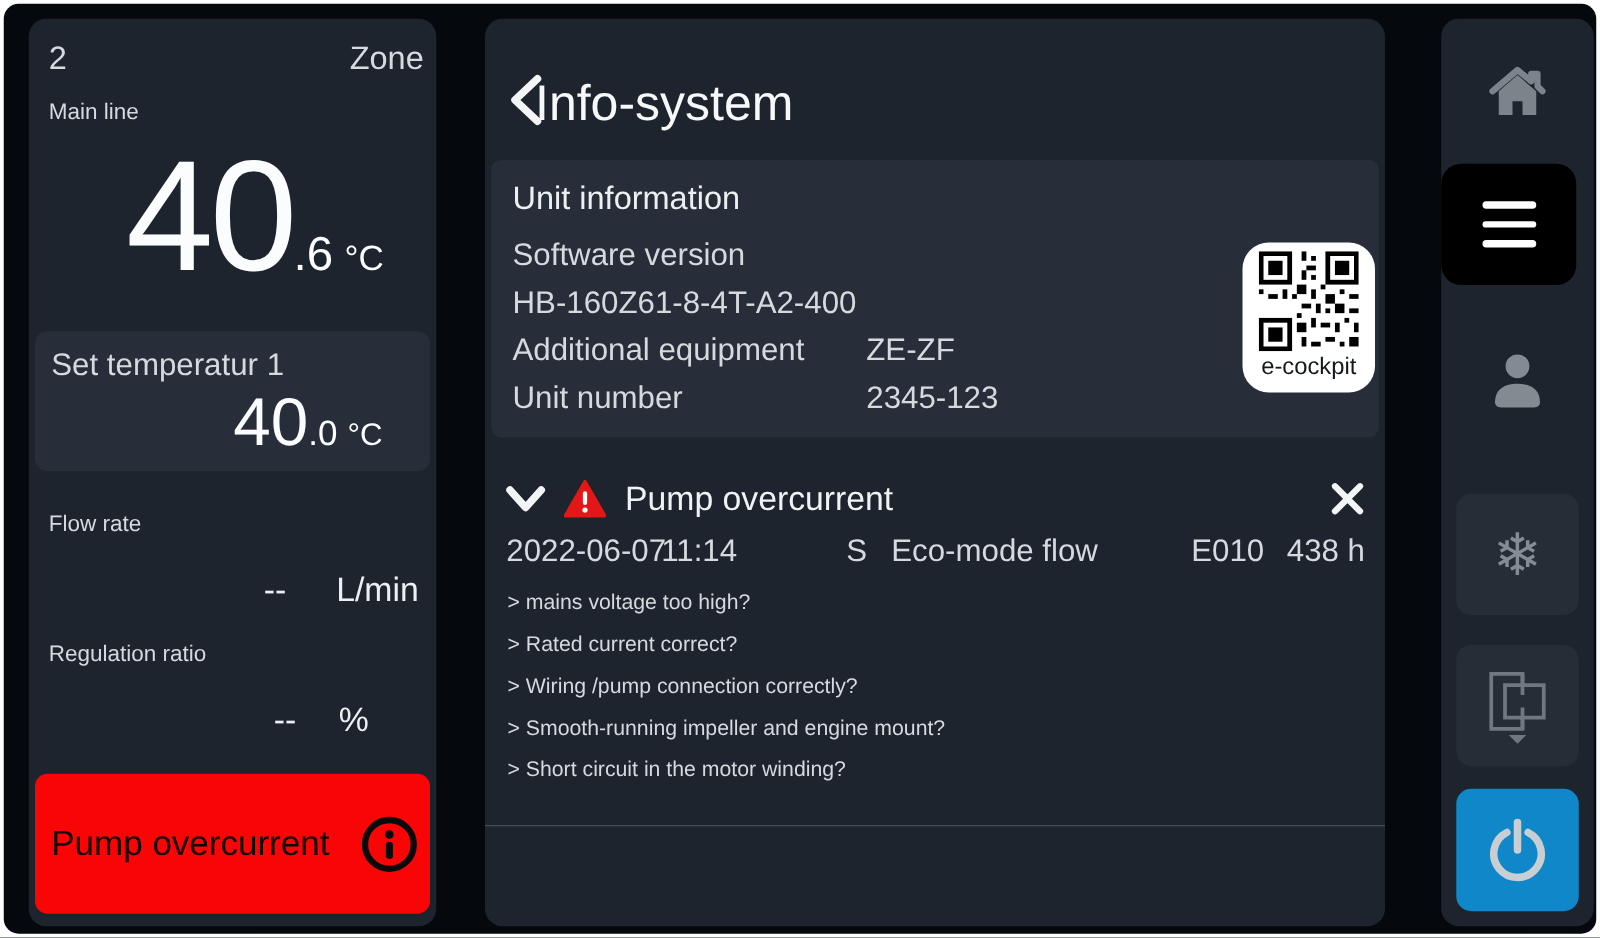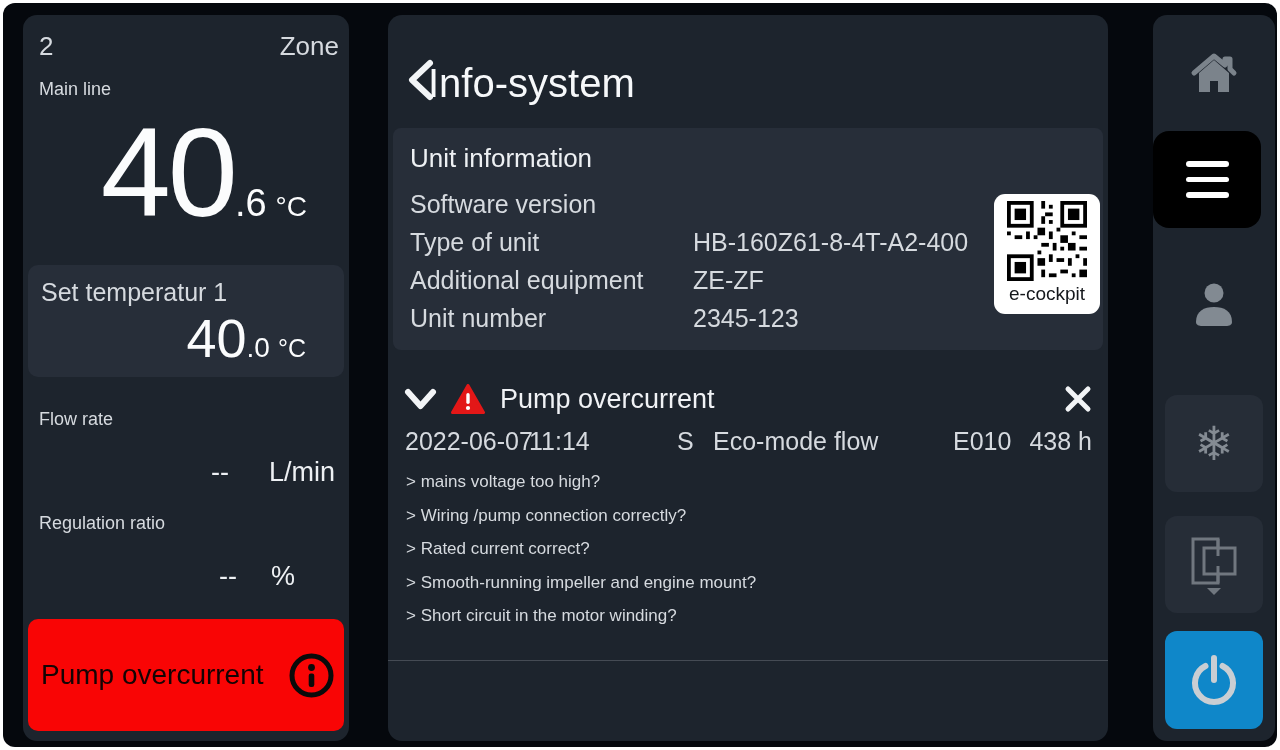--- a/index.html
+++ b/index.html
@@ -32,21 +32,21 @@
 
   
   #center-panel{left:385px; top:12px; width:720px; height:726px;}
   .back-btn{position:absolute; left:16px; top:42px; width:34px; height:46px; cursor:pointer;}
   .panel-title{position:absolute; left:40px; right:0; top:46px; text-align:left; font-size:40px; color:#F6F8FA;}
   .info-section{position:absolute; left:5px; right:5px; top:113px; height:222px; background:var(--card); border-radius:8px;}
   .info-heading{position:absolute; left:17px; top:15px; font-size:26px; color:#EDF0F3;}
   .info-rows{position:absolute; left:17px; top:62px; right:120px; font-size:25px; color:var(--muted);}
   .info-row{display:flex; height:38px; align-items:flex-start;}
   .info-row .lbl{width:283px; flex:none;}
-  .qr-card{position:absolute; right:3px; top:66px; width:106px; height:120px; background:var(--qr-bg); border-radius:11px; display:flex; flex-direction:column; align-items:center; padding-top:7px;}
+  .qr-card{position:absolute; right:3px; top:66px; width:106px; height:120px; background:var(--qr-bg); border-radius:21px; display:flex; flex-direction:column; align-items:center; padding-top:7px;}
   .qr-label{font-size:19px; color:#15181C; margin-top:2px;}
 
   .alarm-header{position:absolute; left:16px; right:15px; top:366px; height:36px; display:flex; align-items:center;}
   .alarm-title{margin-left:15px; font-size:27px; color:#F0F2F5;}
   .close-btn{margin-left:auto; width:30px; height:30px; cursor:pointer;}
   .alarm-meta{position:absolute; left:17px; right:16px; top:412px; height:30px; font-size:25px; color:var(--muted);}
   .alarm-meta span{position:absolute; top:0; white-space:nowrap;}
   .m-date{left:0;} .m-time{left:124px;} .m-flag{left:272px;} .m-src{left:308px;} .m-code{left:548px;} .m-hours{right:0;}
   .alarm-checks{position:absolute; left:18px; top:450px; font-size:17px; color:var(--muted); line-height:33.5px;}
   .divider{position:absolute; left:0; right:0; top:645px; height:1px; background:var(--divider);}
@@ -126,21 +126,20 @@
     <div class="panel-title">Info-system</div>
 
     <div class="info-section">
       <div class="info-heading">Unit information</div>
       <div class="info-rows">
         <div class="info-row">
           <span class="lbl">Software version</span>
           <span class="val"></span>
         </div>
         <div class="info-row">
-          <span class="lbl">Type of unit</span>
           <span class="val">HB-160Z61-8-4T-A2-400</span>
         </div>
         <div class="info-row">
           <span class="lbl">Additional equipment</span>
           <span class="val">ZE-ZF</span>
         </div>
         <div class="info-row">
           <span class="lbl">Unit number</span>
           <span class="val">2345-123</span>
         </div>
@@ -224,22 +223,22 @@
       <span class="m-date">2022-06-07</span>
       <span class="m-time">11:14</span>
       <span class="m-flag">S</span>
       <span class="m-src">Eco-mode flow</span>
       <span class="m-code">E010</span>
       <span class="m-hours">438 h</span>
     </div>
 
     <div class="alarm-checks">
       <div>&gt; mains voltage too high?</div>
+      <div>&gt; Rated current correct?</div>
       <div>&gt; Wiring /pump connection correctly?</div>
-      <div>&gt; Rated current correct?</div>
       <div>&gt; Smooth-running impeller and engine mount?</div>
       <div>&gt; Short circuit in the motor winding?</div>
     </div>
 
     <div class="divider"></div>
   </div>
 
   <div class="panel" id="sidebar">
 
     <div class="side-btn side-home">

